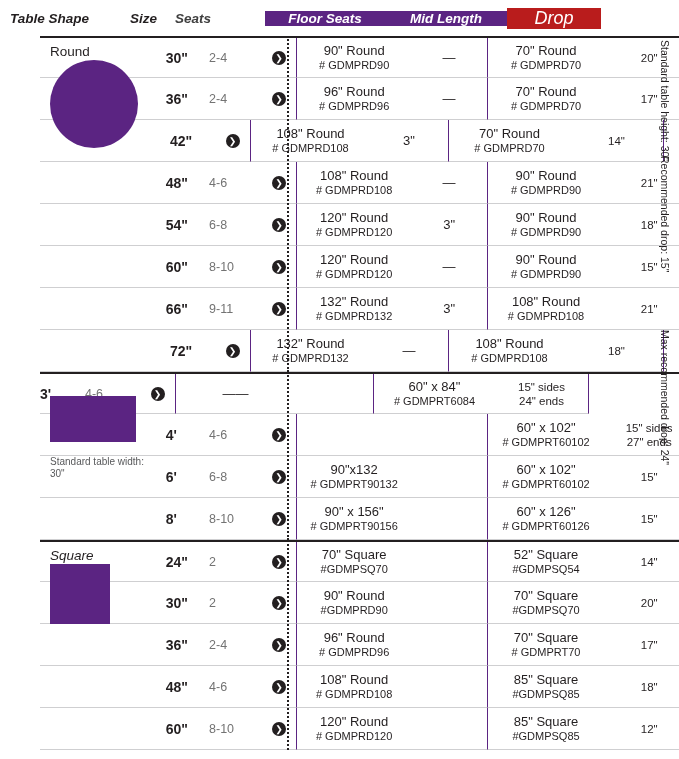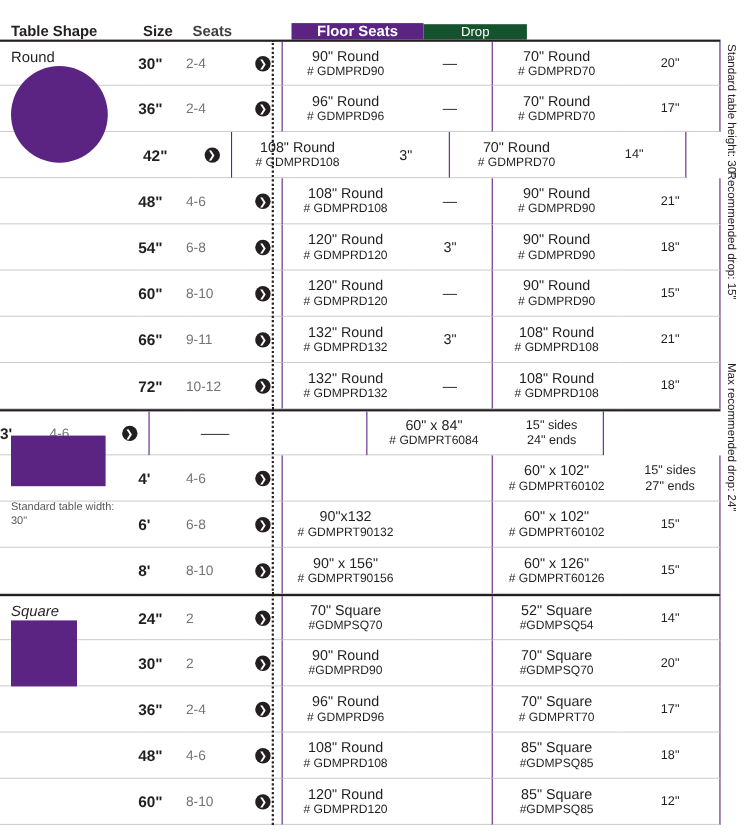--- a/index.html
+++ b/index.html
@@ -17,41 +17,42 @@
   }
   .sheet {
     position: relative;
     width: 679px;
     height: 759px;
   }
 
   
   .header {
     display: flex;
-    align-items: flex-end;
+    align-items: center;
     height: 36px;
+    font-style: italic;
   }
   .hd {
     display: flex;
     align-items: center;
     font-weight: bold;
     font-size: 13.5px;
     box-sizing: border-box;
   }
   .hd-shape  { width: 130px; padding-left: 10px; }
   .hd-size   { width: 45px;  justify-content: flex-start; }
   .hd-seats  { width: 55px;  justify-content: flex-start; color:#3f3f3f; font-weight:bold;}
   .hd-gap    { width: 35px; }
   .hd-floor  { width: 120px; background: #5b2482; color: #fff; justify-content: center; }
   .hd-puddle { width: 78px;  background: #5b2482; color: #fff; justify-content: center; font-weight: normal; font-size: 12.5px;}
   .hd-mid    { width: 122px; background: #5b2482; color: #fff; justify-content: center; }
-  .hd-drop   { width: 94px;  background: #14532d; color: #fff; justify-content: center; font-weight: normal; font-size: 12px;}
-
-  
-  .section { position: relative; }
+  .hd-drop   { width: 94px;  background: #b91c1c; color: #fff; justify-content: center; font-weight: normal; font-size: 18px;}
+
+  
+  .section { position: relative; margin-left: 40px; }
   .row {
     display: flex;
     align-items: stretch;
     height: 42px;
     box-sizing: border-box;
   }
   .cell {
     box-sizing: border-box;
     display: flex;
     flex-direction: column;
@@ -155,20 +156,21 @@
 <body>
 
 <div class="sheet">
 
   <div class="header content-area">
     <div class="hd hd-shape">Table Shape</div>
     <div class="hd hd-size">Size</div>
     <div class="hd hd-seats">Seats</div>
     <div class="hd hd-gap"></div>
     <div class="hd hd-floor">Floor Seats</div>
+    <div class="hd hd-mid">Mid Length</div>
     <div class="hd hd-drop">Drop</div>
   </div>
 
   <div class="grid" id="body-root">
       <div class="section">
         <div class="content-area" style="position: relative;">
           <div class="row band-top-none sep-floor band-top">
             <div class="cell c-shape" style="justify-content: flex-start;">
               <div class="shape-title">Round</div>
             </div>
@@ -319,21 +321,20 @@
               <div class="l1">108" Round</div>
               <div class="l2"># GDMPRD108</div>
             </div>
             <div class="cell c-drop vline-purple-right">
               <div class="l2" style="font-size:11.5px">21"</div>
             </div>
           </div>
           <div class="row band-top-none sep-floor">
             <div class="cell c-shape" style="justify-content: flex-start;"></div>
             <div class="cell c-size">72"</div>
-            <div class="cell c-seats">10-12</div>
             <div class="cell c-arrow">
               <span class="arrow">❯</span>
             </div>
             <div class="cell c-floor vline-purple-left">
               <div class="l1">132" Round</div>
               <div class="l2"># GDMPRD132</div>
             </div>
             <div class="cell c-pud">
               <span class="dash">—</span>
             </div>

